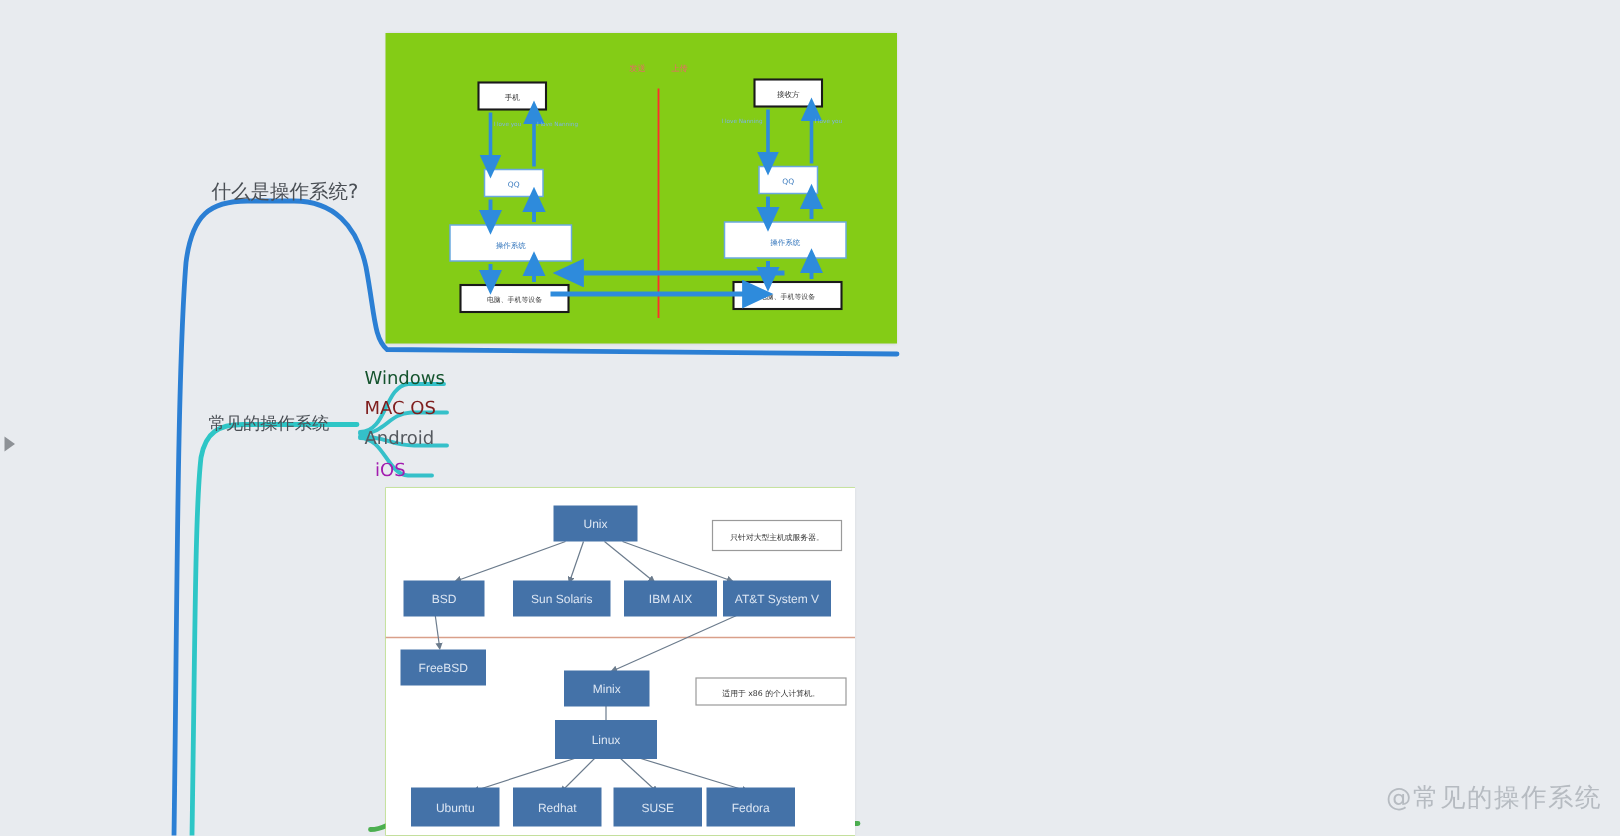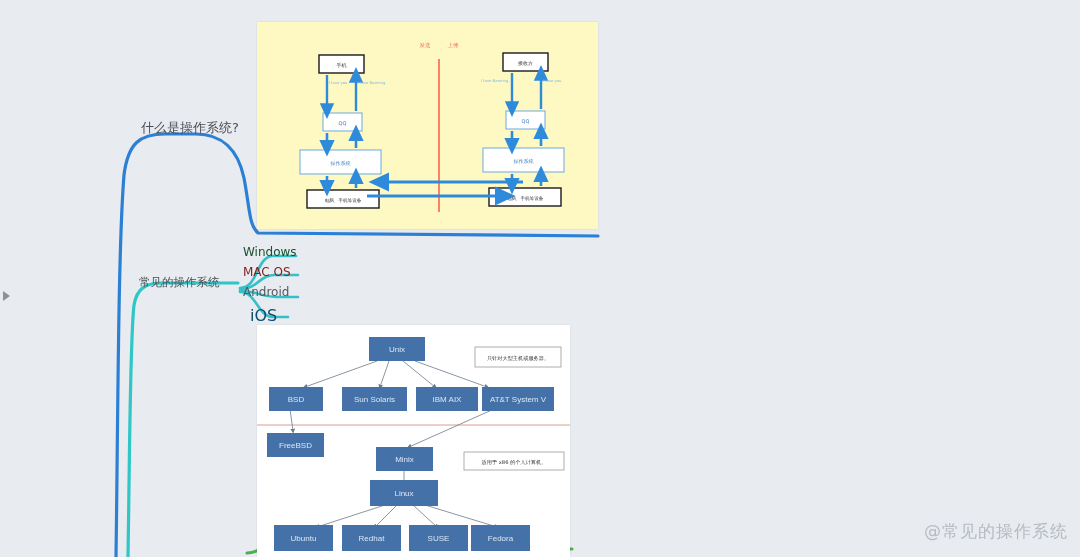--- a/index.html
+++ b/index.html
@@ -12,28 +12,28 @@
   #mindmap{position:absolute;left:0;top:0;width:1080px;height:557px;}
   .node-label{
     position:absolute;color:#4a4f55;white-space:nowrap;
     font-family:"DejaVu Sans","Liberation Sans",sans-serif;
   }
   #lbl-what{left:141px;top:119px;font-size:13px;}
   #lbl-common{left:139px;top:275px;font-size:11.5px;text-align:right;}
   #lbl-windows{left:243px;top:245px;font-size:12px;color:#14532d;}
   #lbl-macos{left:243px;top:265px;font-size:12px;color:#7f1d1d;}
   #lbl-android{left:243px;top:285px;font-size:12px;color:#55595f;}
-  #lbl-ios{left:250px;top:306px;font-size:16px;color:#0c4a6e;}
+  #lbl-ios{left:250px;top:306px;font-size:12px;color:#a21caf;}
 
   .collapse-tri{position:absolute;left:3px;top:291px;width:0;height:0;
     border-left:7px solid #8d9196;border-top:5px solid transparent;
     border-bottom:5px solid transparent;}
 
   
-  .card{position:absolute;background:#fef9c3;box-shadow:0 0 2px rgba(0,0,0,.10);}
+  .card{position:absolute;background:#84cc16;box-shadow:0 0 2px rgba(0,0,0,.10);}
   #card-top{left:257px;top:22px;width:341px;height:207px;}
   #card-bottom{left:257px;top:325px;width:313px;height:232px;}
   .card svg{display:block;}
 
   
   #watermark{
     position:absolute;right:12px;bottom:14px;
     font-size:17px;color:#b6bbc1;letter-spacing:1px;
     font-family:"DejaVu Sans","Liberation Sans",sans-serif;
   }

